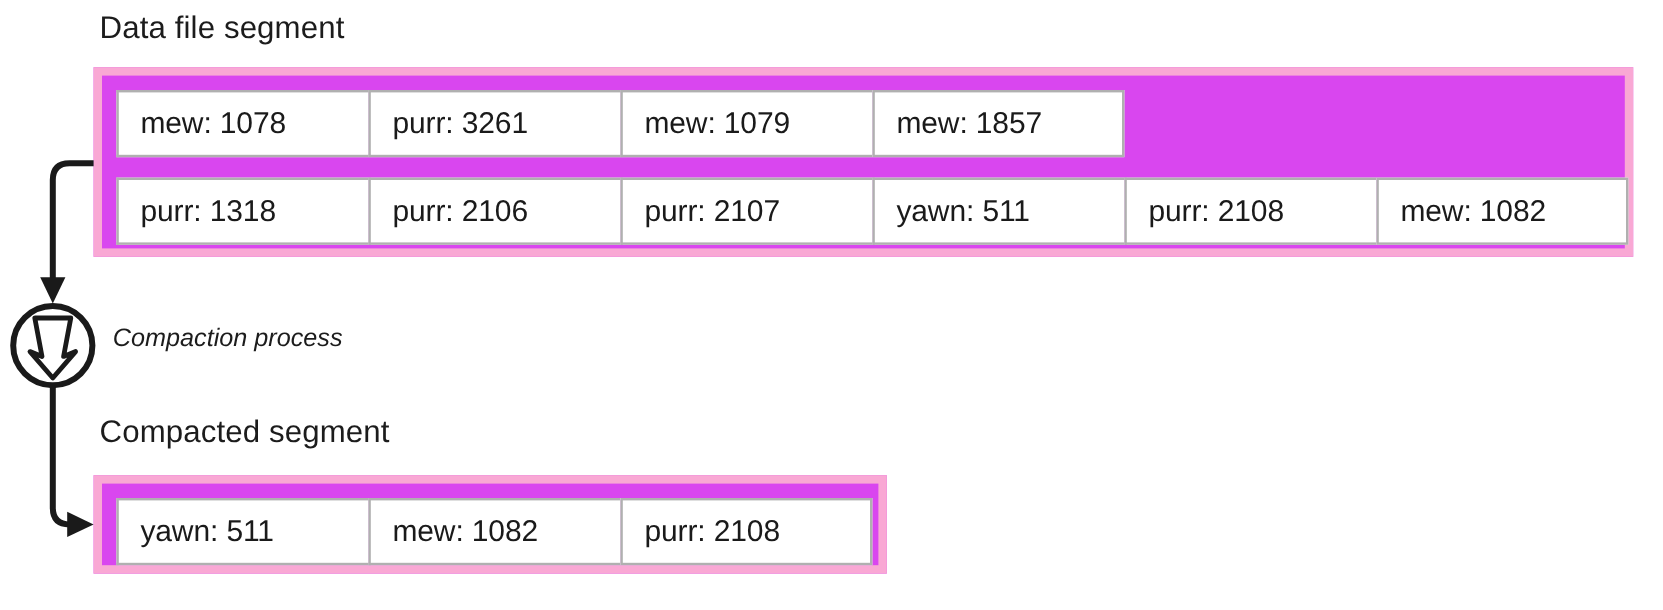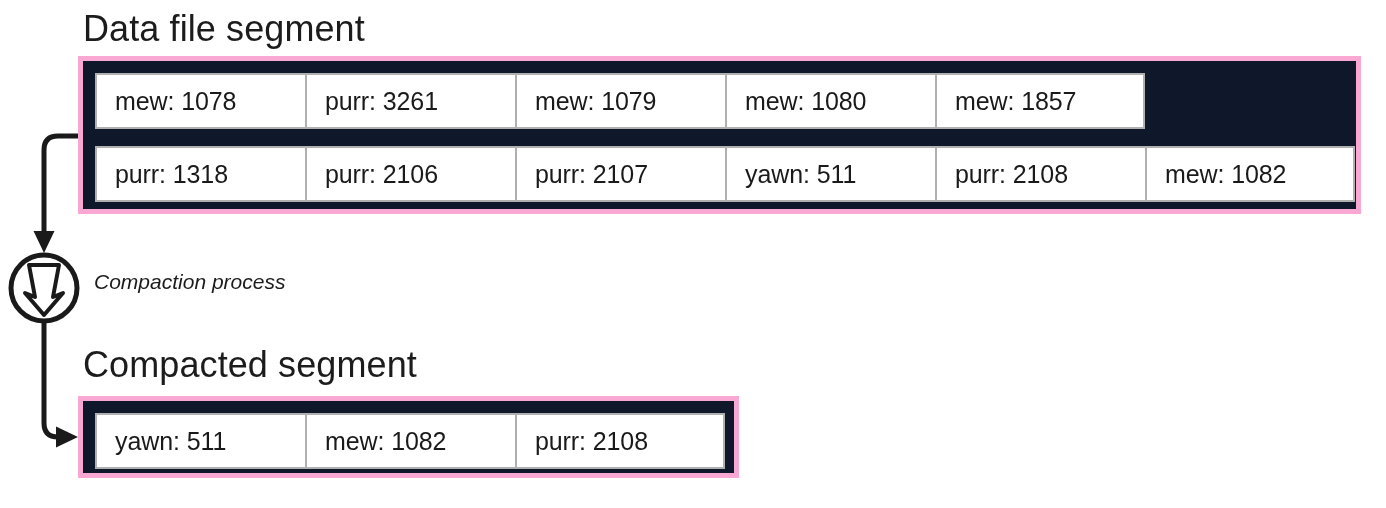--- a/index.html
+++ b/index.html
@@ -12,21 +12,21 @@
     height: 508px;
     position: relative;
     font-family: "Liberation Sans", sans-serif;
     color: #1a1a1a;
     overflow: hidden;
   }
 
   
   .heading {
     position: absolute;
-    font-size: 36px;
+    font-size: 26px;
     font-weight: 400;
     letter-spacing: 0.1px;
     color: #1c1c1c;
     white-space: nowrap;
   }
   #data-file-segment-title { left: 83px; top: 8px; }
   #compacted-segment-title { left: 83px; top: 344px; }
 
   .process-label {
     position: absolute;
@@ -35,22 +35,22 @@
     font-size: 21px;
     font-style: italic;
     font-weight: 400;
     color: #1c1c1c;
     white-space: nowrap;
   }
 
   
   .segment-frame {
     position: absolute;
-    border: 5px solid #f9a8d4;
-    background: #0f172a;
+    border: 7px solid #f9a8d4;
+    background: #d946ef;
     box-sizing: border-box;
   }
   #data-file-segment-frame {
     left: 78px;
     top: 56px;
     width: 1283px;
     height: 158px;
   }
   #compacted-segment-frame {
     left: 78px;
@@ -100,21 +100,20 @@
 </head>
 <body>
 
 <div class="heading" id="data-file-segment-title">Data file segment</div>
 
 <div class="segment-frame" id="data-file-segment-frame">
   <div class="cell-row" id="data-row-0">
       <div class="cell">mew: 1078</div>
       <div class="cell">purr: 3261</div>
       <div class="cell">mew: 1079</div>
-      <div class="cell">mew: 1080</div>
       <div class="cell">mew: 1857</div>
     </div>
   <div class="cell-row" id="data-row-1">
       <div class="cell">purr: 1318</div>
       <div class="cell">purr: 2106</div>
       <div class="cell">purr: 2107</div>
       <div class="cell">yawn: 511</div>
       <div class="cell">purr: 2108</div>
       <div class="cell">mew: 1082</div>
     </div>

